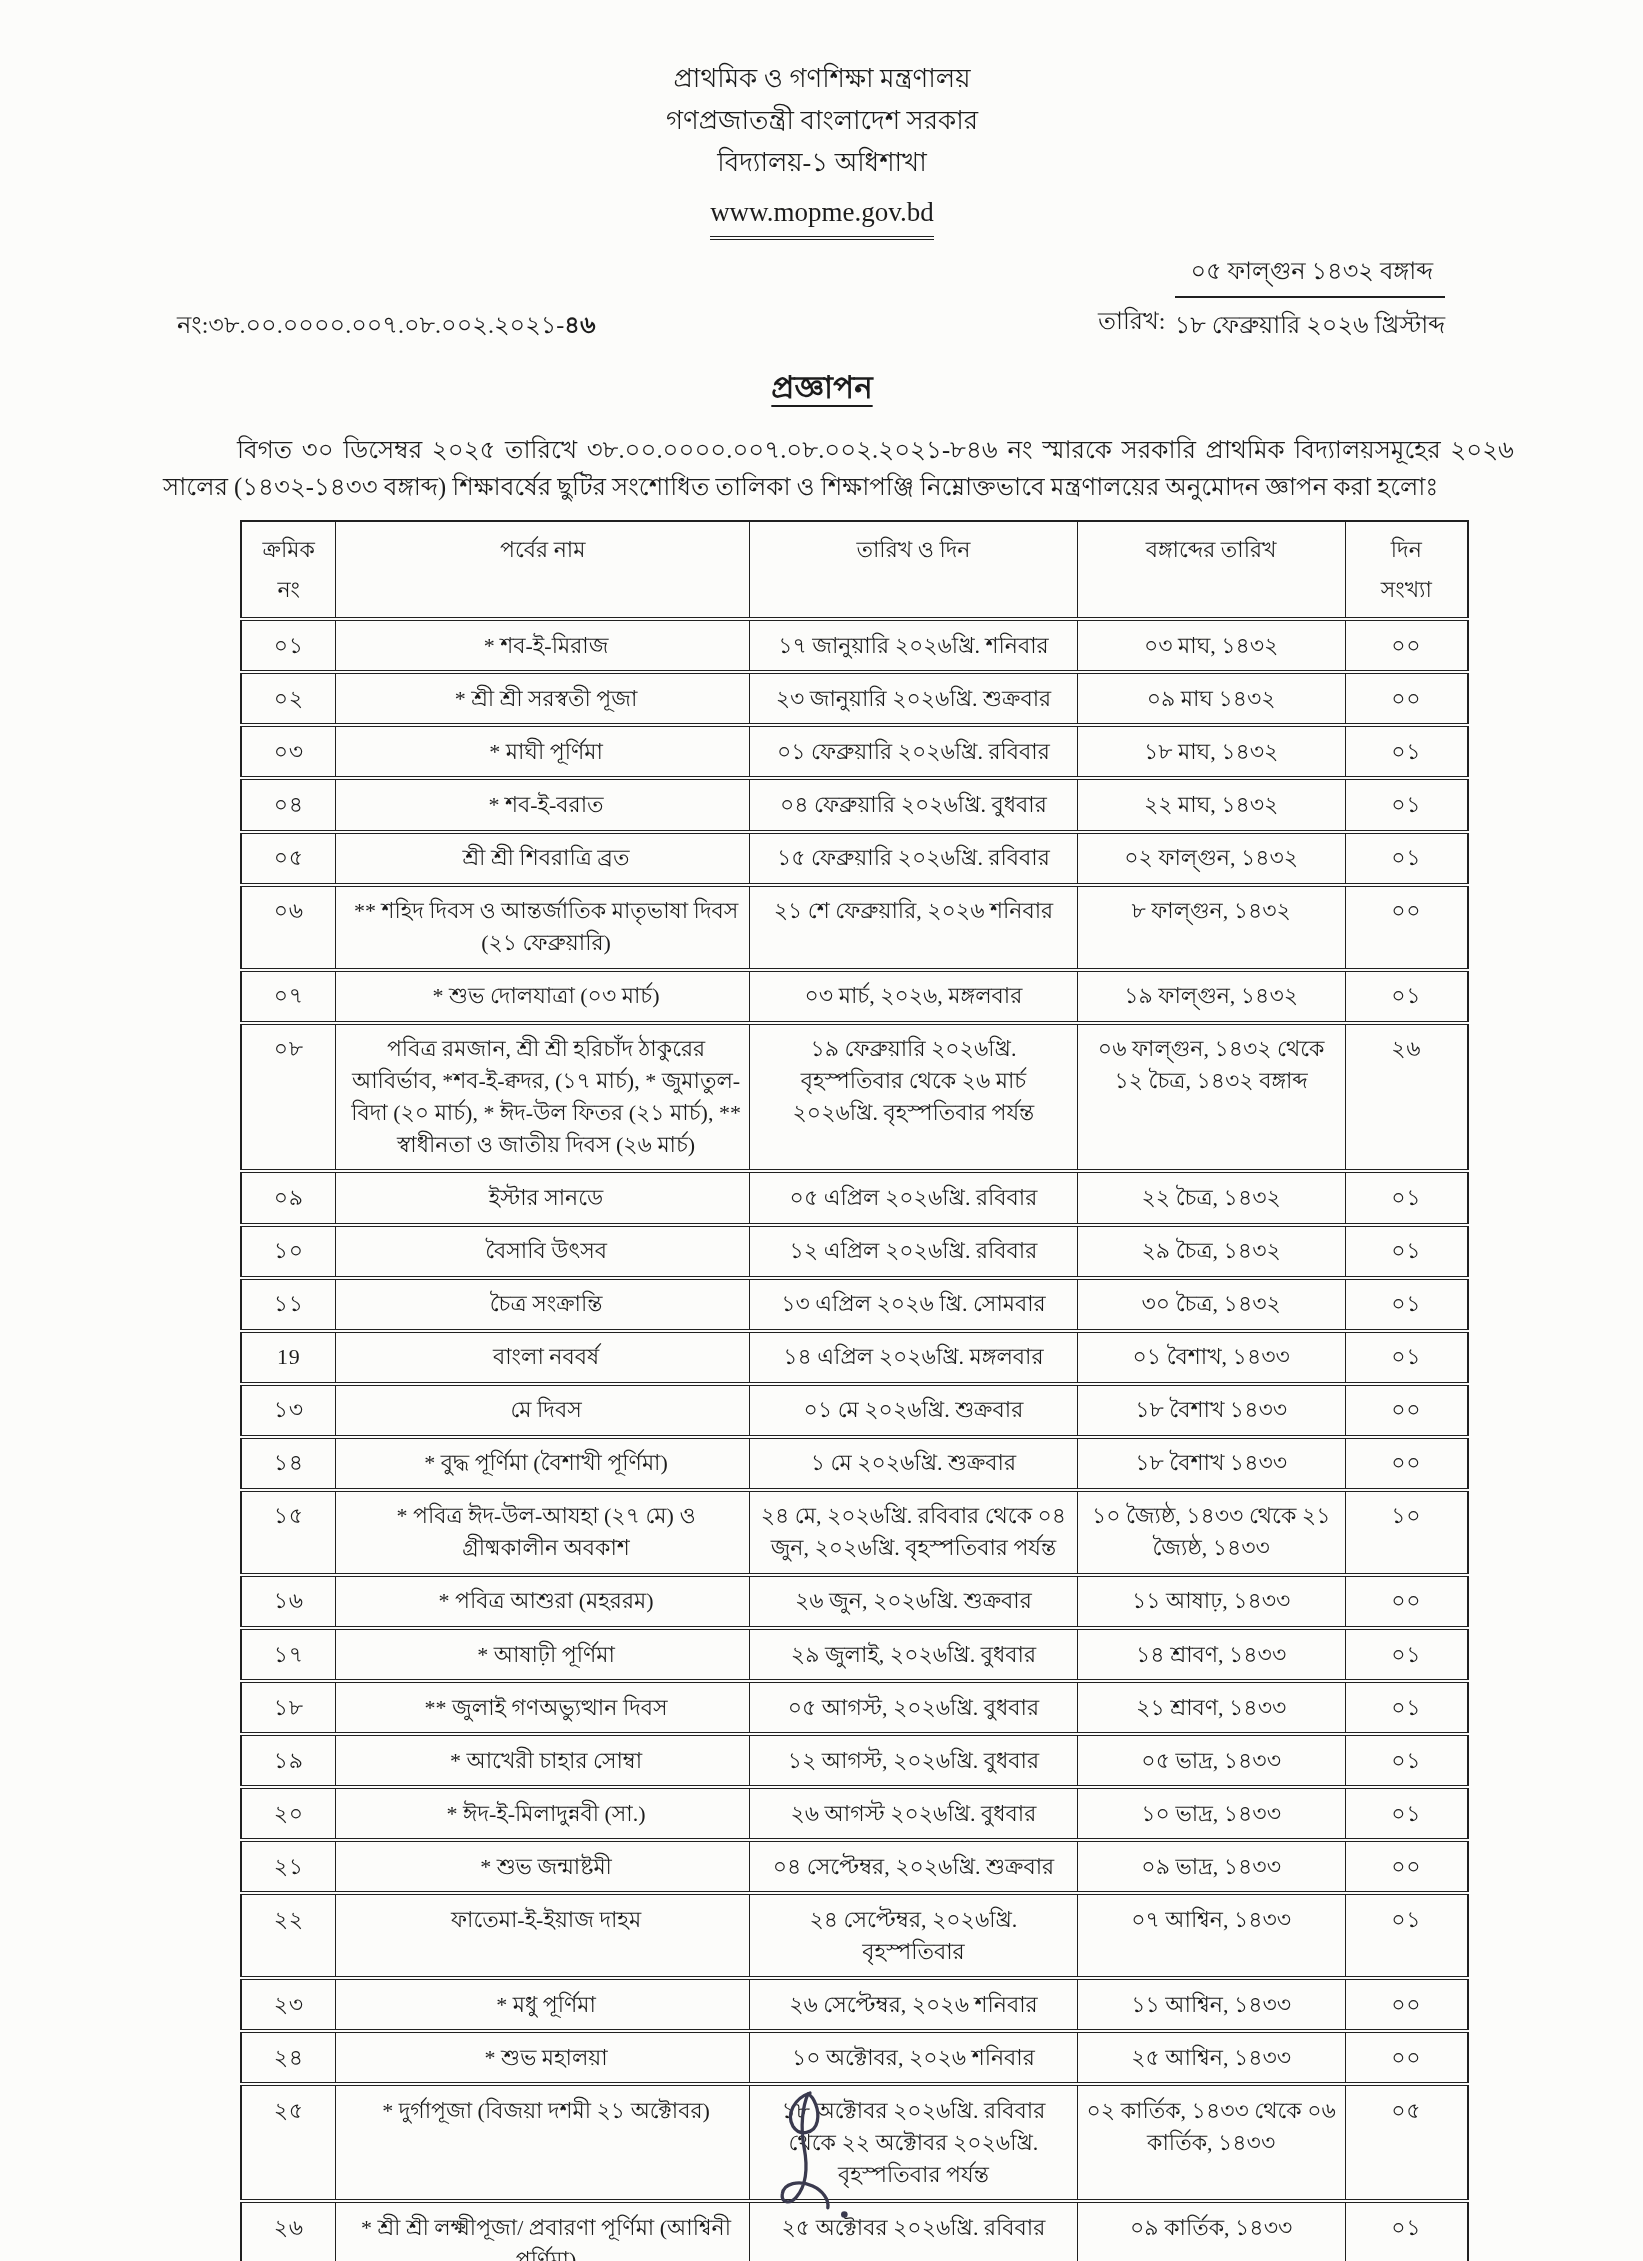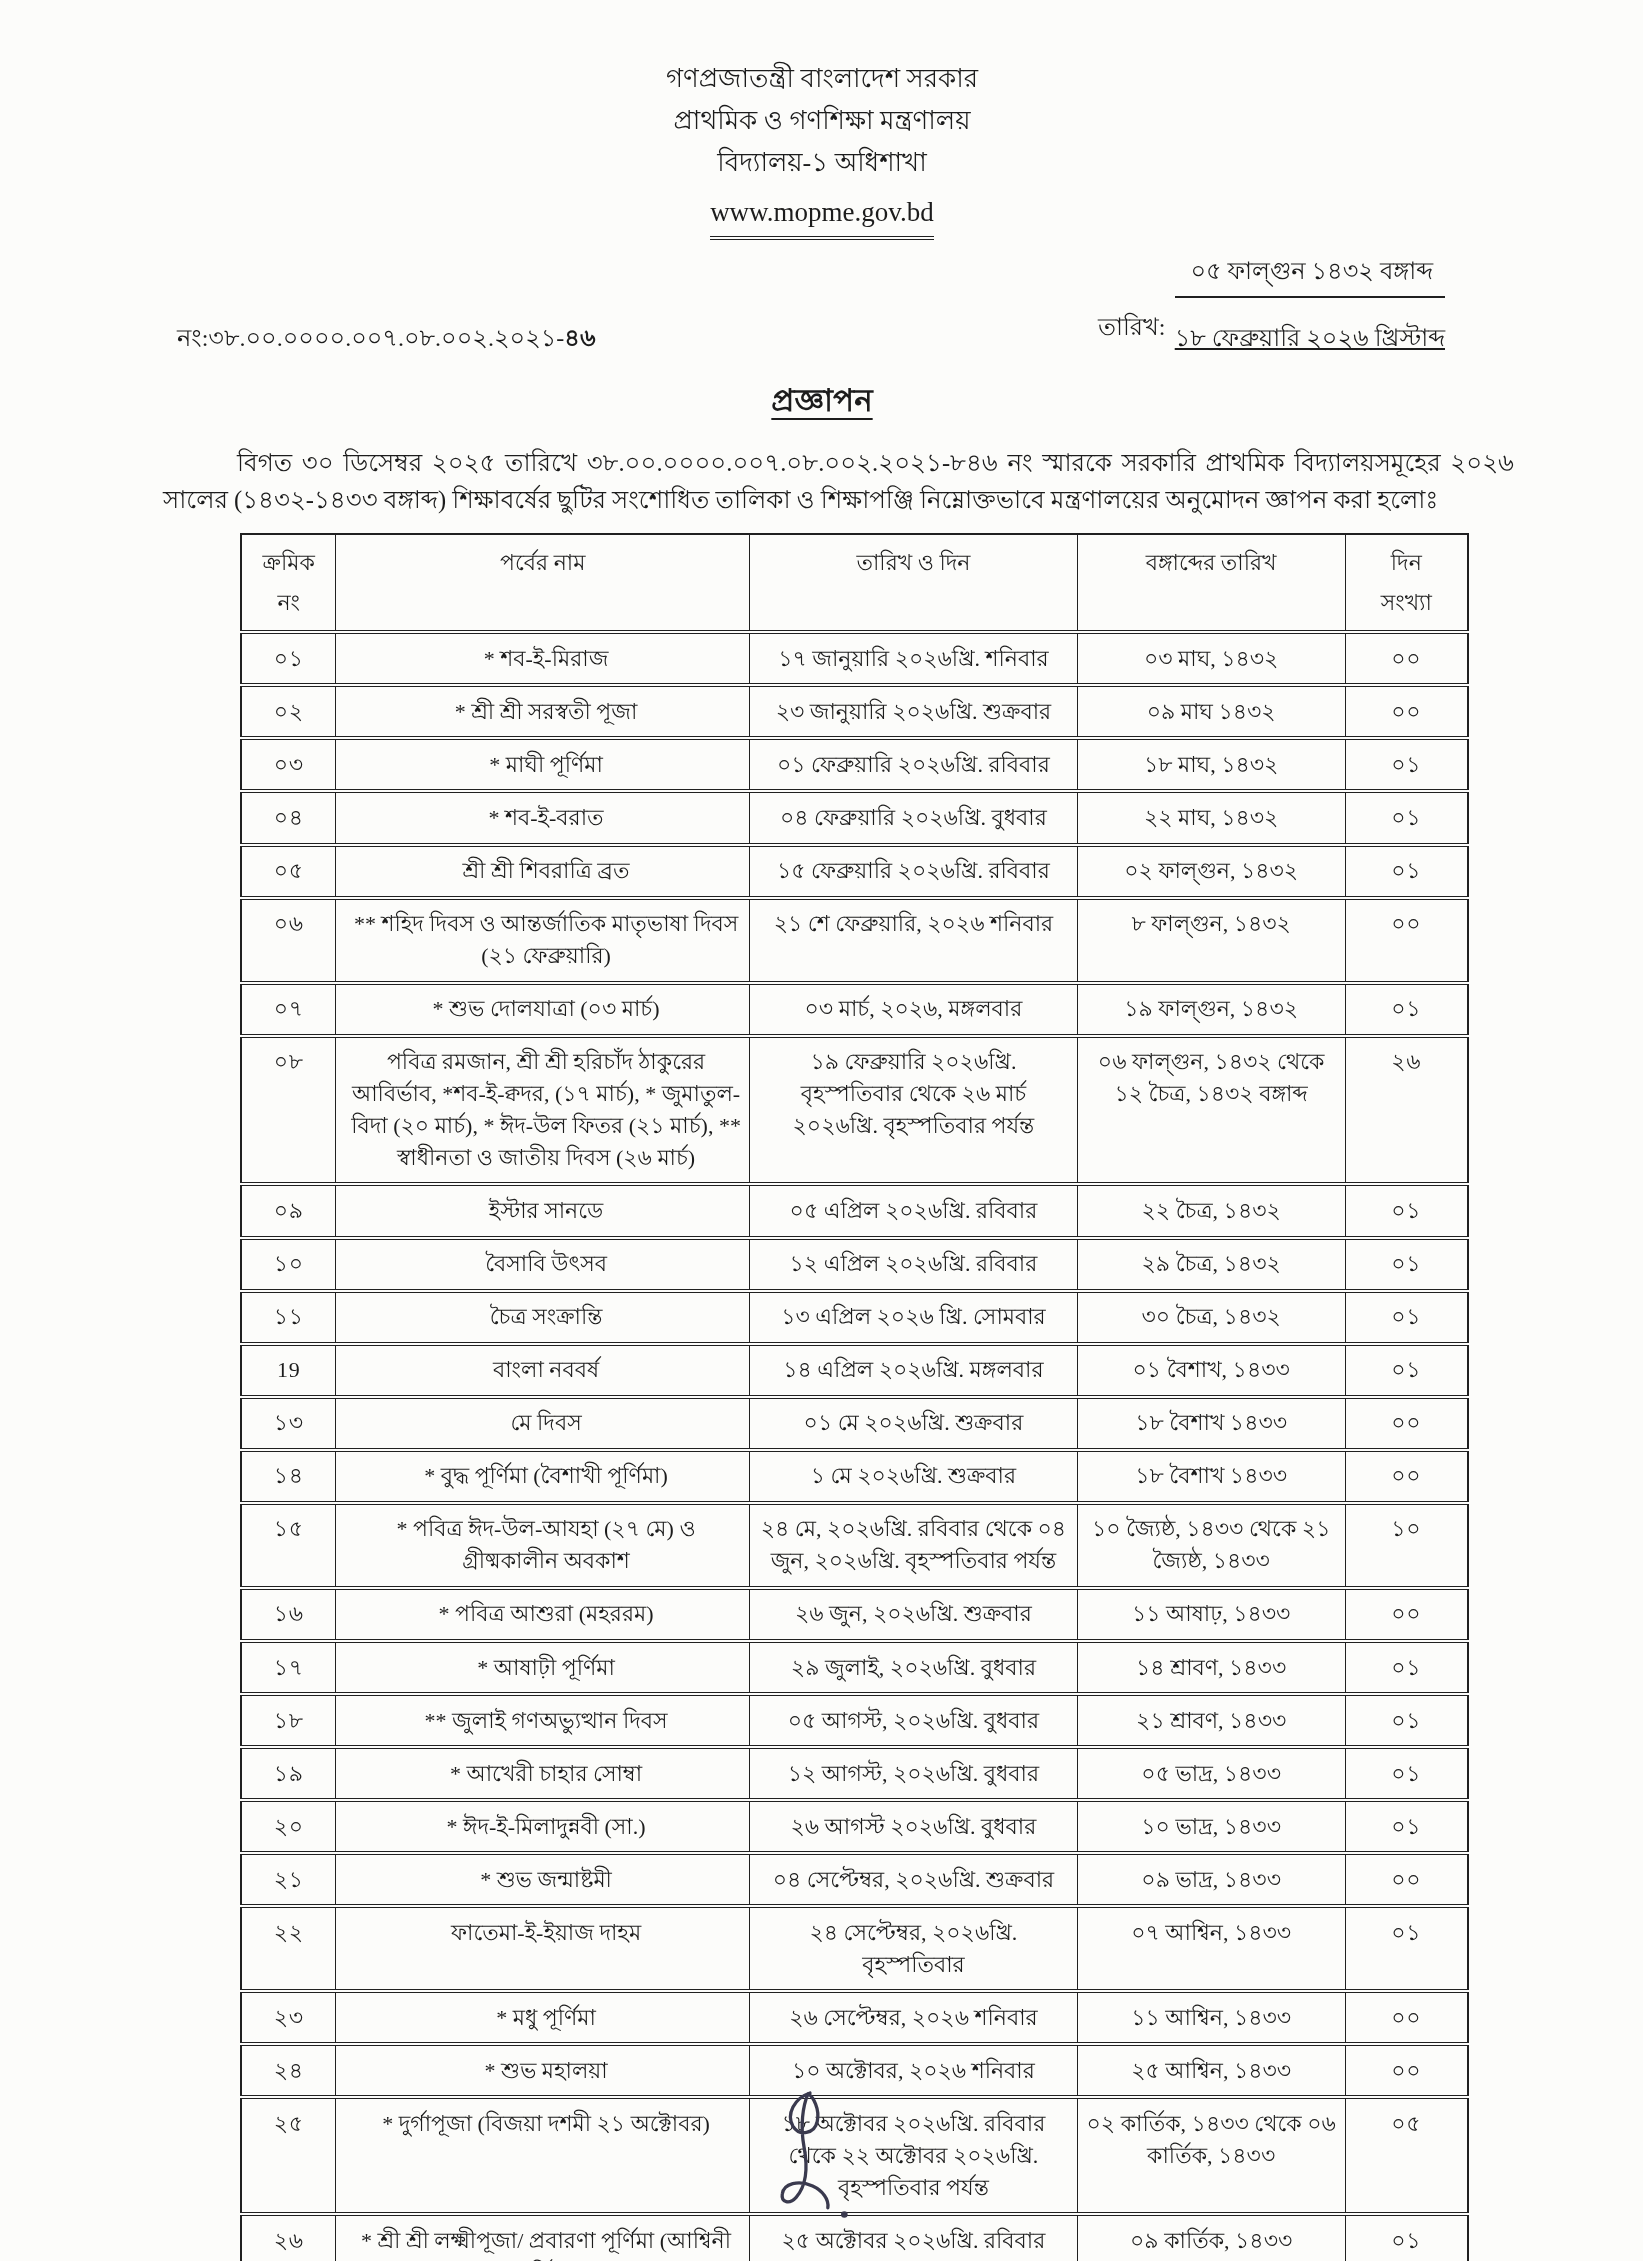--- a/index.html
+++ b/index.html
@@ -37,21 +37,21 @@
     justify-content:space-between;
     align-items:flex-end;
     margin:12px 199px 0 177px;
     font-size:24px;
   }
   .memo-no .bold{font-weight:bold;}
   .date-block{display:flex;align-items:center;gap:9.3px;}
   .date-label{margin-top:46px;}
   .date-stack{display:inline-block;text-align:right;}
   .date-bn{padding:0 12px 4px 12px;}
-  .date-en{border-top:2.6px solid #202020;padding-top:21px;text-decoration:underline;}
+  .date-en{border-top:2.6px solid #202020;padding-top:8px;}
   
   .doc-title{
     margin-top:17px;
     text-align:center;
     font-size:31px;
     font-weight:bold;
     text-decoration:underline;
     text-decoration-thickness:2px;
     text-underline-offset:6.6px;
   }
@@ -96,22 +96,22 @@
     width:132px;
     height:152px;
   }
 </style>
 </head>
 <body>
 
 <div class="page">
 
   <div class="letterhead">
+    <div class="org-line">প্রাথমিক ও গণশিক্ষা মন্ত্রণালয়</div>
     <div class="org-line">গণপ্রজাতন্ত্রী বাংলাদেশ সরকার</div>
-    <div class="org-line">প্রাথমিক ও গণশিক্ষা মন্ত্রণালয়</div>
     <div class="org-line">বিদ্যালয়-১ অধিশাখা</div>
     <div>
       <span class="website">www.mopme.gov.bd</span>
     </div>
   </div>
 
   <div class="meta-row">
     <div class="memo-no">
       <span>নং:৩৮.০০.০০০০.০০৭.০৮.০০২.২০২১-</span><span class="bold">৪৬</span>
     </div>

